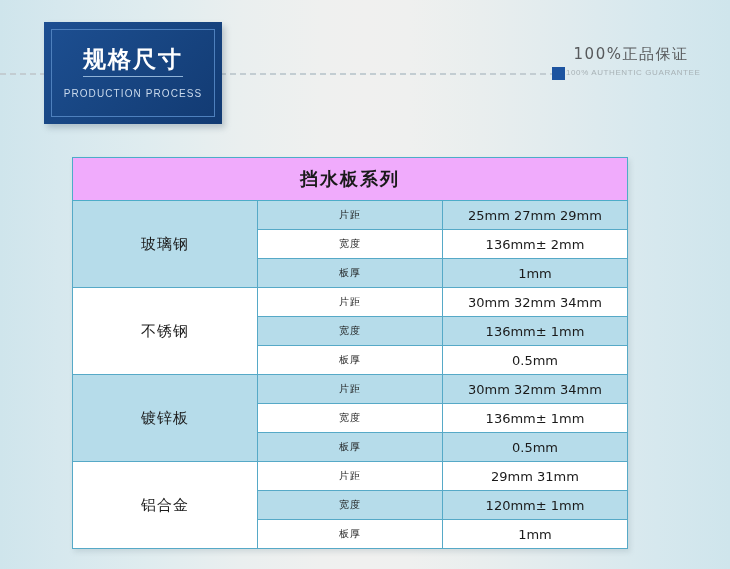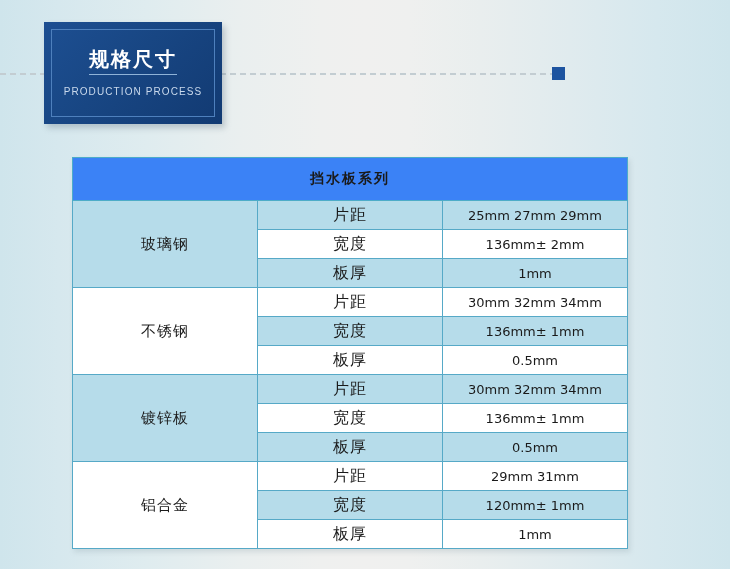--- a/index.html
+++ b/index.html
@@ -77,21 +77,21 @@
     bottom: 7px;
     border: 1px solid #4e80bd;
     box-sizing: border-box;
     display: flex;
     flex-direction: column;
     align-items: center;
     justify-content: center;
   }
   .plaque-cn {
     color: #ffffff;
-    font-size: 20px;
+    font-size: 23px;
     font-weight: bold;
     letter-spacing: 2px;
     line-height: 1;
     padding-bottom: 5px;
     border-bottom: 1px solid #8fb3d8;
     font-family: "DejaVu Sans", "Liberation Sans", sans-serif;
   }
   .plaque-en {
     color: #c9d9ec;
     font-size: 10px;
@@ -139,36 +139,36 @@
     table-layout: fixed;
   }
   table.spec td {
     border: 1px solid #56a9c7;
     text-align: center;
     vertical-align: middle;
     font-family: "DejaVu Sans", "Liberation Sans", sans-serif;
     color: #1a1a1a;
   }
   .th-main {
-    background: #3b82f6;
+    background: #f0abfc;
     color: #ffffff;
-    font-size: 14px;
+    font-size: 18px;
     font-weight: bold;
     letter-spacing: 2px;
     height: 40px;
     border: 1px solid #4dacc8 !important;
   }
   .cat-cell {
     width: 184px;
     font-size: 15px;
     letter-spacing: 1px;
   }
   .lbl-cell {
     width: 184px;
-    font-size: 16px;
+    font-size: 10px;
     letter-spacing: 1px;
   }
   .val-cell {
     width: 188px;
     font-size: 13px;
     font-weight: normal;
   }
   tr.body-row td { height: 26px; }
   .bg-blue { background: #b6dcea; }
   .bg-white { background: #ffffff; }
@@ -183,20 +183,24 @@
     <div class="dash-line"></div>
     <div class="blue-marker"></div>
 
     <div class="plaque">
       <div class="plaque-inner">
         <div class="plaque-cn">规格尺寸</div>
         <div class="plaque-en">PRODUCTION PROCESS</div>
       </div>
     </div>
 
+    <div class="guarantee">
+      <div class="guarantee-cn">100%正品保证</div>
+      <div class="guarantee-en">100% AUTHENTIC GUARANTEE</div>
+    </div>
 
   </div>
 
   <div class="table-wrap">
     <table class="spec">
       <tbody>
         <tr>
           <td class="th-main" colspan="3">挡水板系列</td>
         </tr>
 

